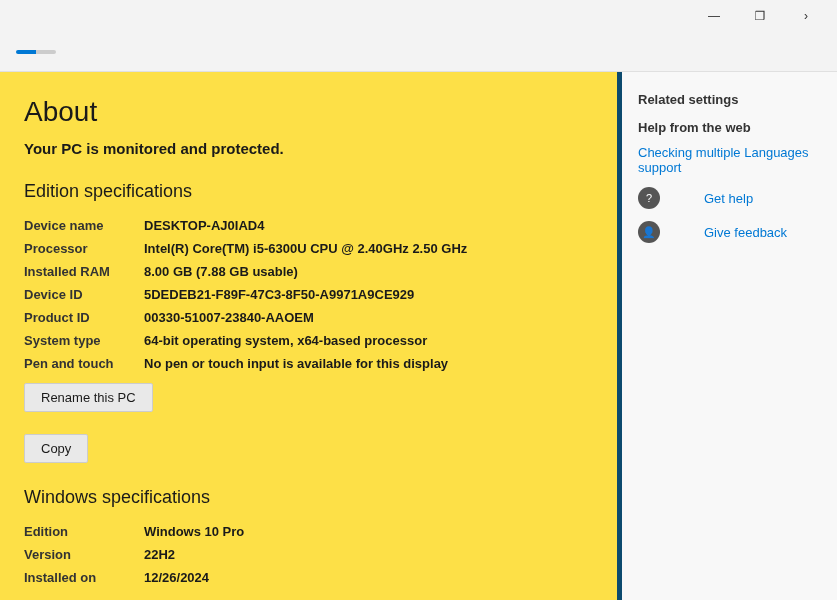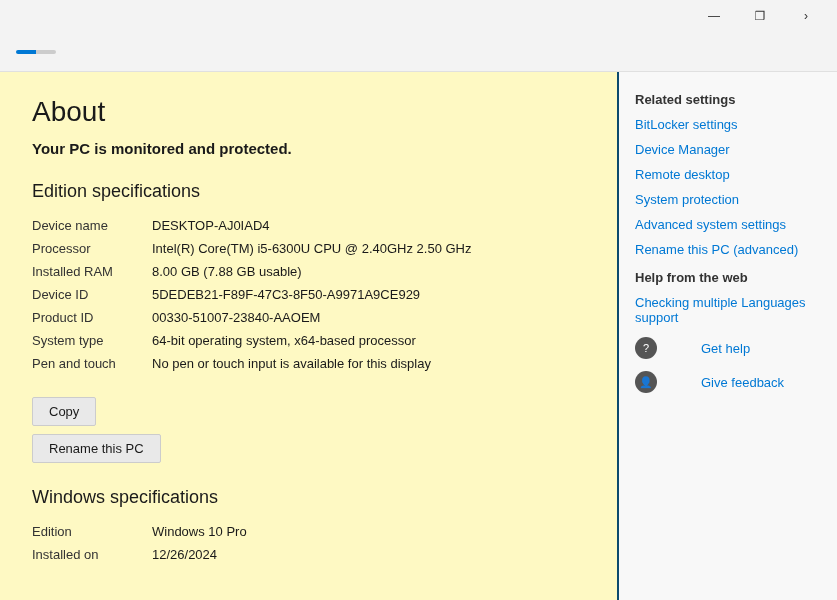--- a/index.html
+++ b/index.html
@@ -49,30 +49,30 @@
       border-radius: 2px;
     }
 
     .content-wrapper {
       display: flex;
       height: calc(600px - 72px);
     }
 
     .main-content {
       flex: 1;
-      padding: 24px 32px;
+      padding: 24px 24px;
       overflow-y: auto;
-      background: #fef9c3;
+      background: #fde047;
     }
 
     .sidebar {
       width: 220px;
       padding: 20px 16px;
       background: #f8f8f8;
-      border-left: 2px solid #0c4a6e;
+      border-left: 5px solid #0c4a6e;
       overflow-y: auto;
     }
 
     h1.page-title {
       font-size: 28px;
       font-weight: 300;
       margin-bottom: 12px;
       color: #1a1a1a;
     }
 
@@ -93,20 +93,21 @@
     h2.section-title {
       font-size: 18px;
       font-weight: 400;
       margin: 24px 0 12px 0;
       color: #1a1a1a;
     }
 
     .spec-table {
       width: 100%;
       border-collapse: collapse;
+      font-weight: bold;
     }
     .spec-table tr td {
       padding: 4px 0;
       vertical-align: top;
     }
     .spec-table tr td:first-child {
       font-size: 13px;
       color: #333;
       width: 120px;
       min-width: 120px;
@@ -243,55 +244,51 @@
             <td>System type</td>
             <td>64-bit operating system, x64-based processor</td>
           </tr>
           <tr>
             <td>Pen and touch</td>
             <td>No pen or touch input is available for this display</td>
           </tr>
         </tbody>
     </table>
 
+    <div>
+      <button class="btn btn-rename">Rename this PC</button>
+    </div>
     <div style="margin-top:12px; display:flex; gap:8px; flex-wrap:wrap;">
       <button class="btn">Copy</button>
     </div>
-    <div>
-      <button class="btn btn-rename">Rename this PC</button>
-    </div>
 
     <h2 class="section-title">Windows specifications</h2>
 
     <table class="spec-table">
       <tbody id="windows-spec-rows">
           <tr>
             <td>Edition</td>
             <td>Windows 10 Pro</td>
           </tr>
           <tr>
+            <td>Version</td>
+            <td>22H2</td>
+          </tr>
+          <tr>
             <td>Installed on</td>
             <td>12/26/2024</td>
           </tr>
         </tbody>
     </table>
 
   </div>
 
   <div class="sidebar">
     <div class="related-settings-title">Related settings</div>
 
-    <div id="related-links">
-        <a class="related-link">BitLocker settings</a>
-        <a class="related-link">Device Manager</a>
-        <a class="related-link">Remote desktop</a>
-        <a class="related-link">System protection</a>
-        <a class="related-link">Advanced system settings</a>
-        <a class="related-link">Rename this PC (advanced)</a>
-      </div>
 
     <div class="help-section-title">Help from the web</div>
 
     <div id="help-links">
         <a class="help-link">Checking multiple Languages support</a>
       </div>
 
     <div id="feedback-rows">
         <div class="feedback-row">
       <div class="icon-circle">?</div>

